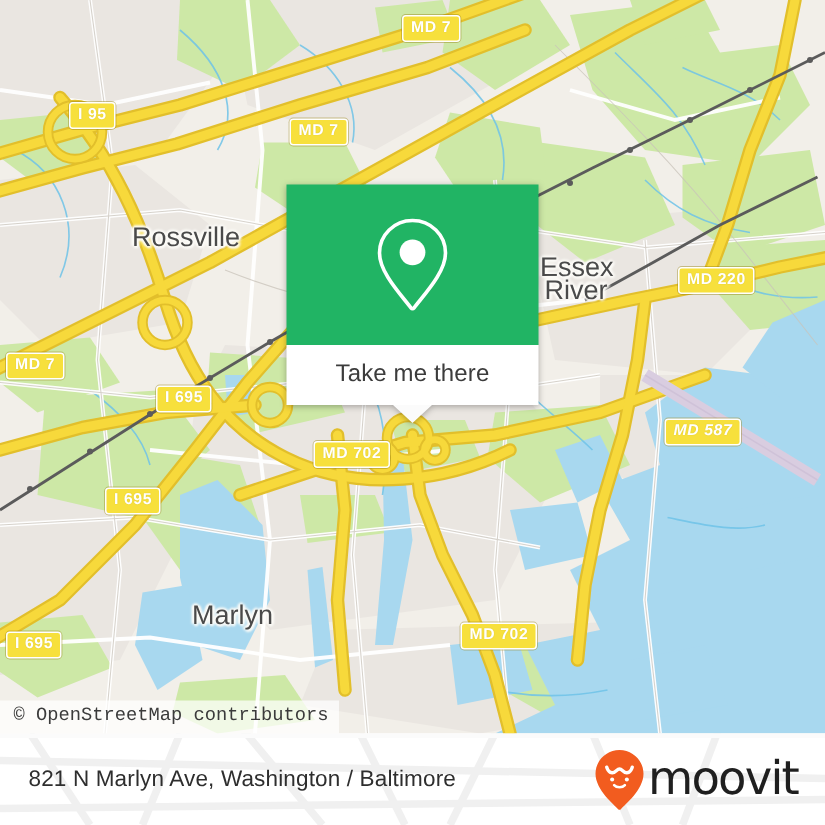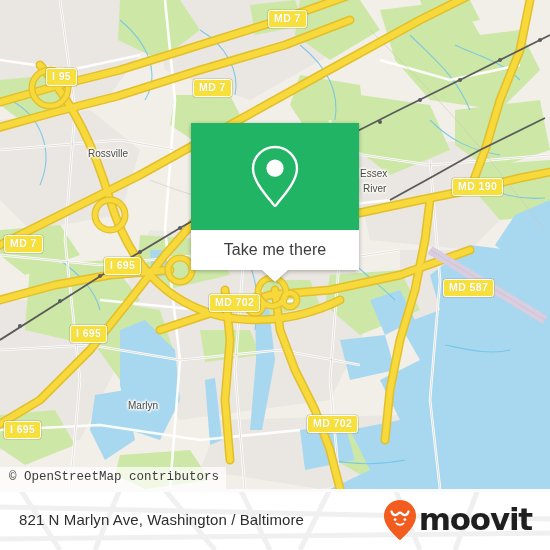--- a/index.html
+++ b/index.html
@@ -52,21 +52,21 @@
     white-space: nowrap;
     text-shadow: 0 0 1px rgba(0,0,0,.12);
     box-shadow: 0 0 0 0.6px rgba(150,130,20,.45);
   }
 
   
   .place-label {
     position: absolute;
     color: #4a4a4a;
     font-family: "Liberation Sans", sans-serif;
-    font-size: 10px;
+    font-size: 18px;
     font-weight: normal;
     white-space: nowrap;
     text-shadow:
       1.6px 0 1.6px #fdfcf8, -1.6px 0 1.6px #fdfcf8,
       0 1.6px 1.6px #fdfcf8, 0 -1.6px 1.6px #fdfcf8,
       1px 1px 1.6px #fdfcf8, -1px -1px 1.6px #fdfcf8;
   }
 
   
   #attribution {
@@ -157,21 +157,21 @@
     top: 0;
     height: 61px;
     display: flex;
     align-items: center;
     gap: 2px;
   }
   #moovit-wordmark {
     color: #1f1f1f;
     font-family: "DejaVu Sans", sans-serif;
     font-size: 31px;
-    font-weight: bold;
+    font-weight: normal;
     letter-spacing: -1.2px;
     line-height: 31px;
   }
 </style>
 </head>
 <body>
 
 <div id="root">
 
   <div id="map-area">
@@ -360,24 +360,24 @@
 
       <g>
         <path d="M430,250 L545,320" stroke="#d9cde0" stroke-width="9" fill="none"></path>
         <path d="M430,250 L545,320" stroke="#cfc2d8" stroke-width="1" fill="none"></path>
       </g>
     </svg>
 
     <div class="shield" style="left:268px; top:10px;">MD 7</div>
     <div class="shield" style="left:46px;  top:68px;">I 95</div>
     <div class="shield" style="left:193px; top:79px;">MD 7</div>
-    <div class="shield" style="left:452px; top:178px;">MD 190</div>
+    <div class="shield" style="left:452px; top:178px;">MD 220</div>
     <div class="shield" style="left:4px;   top:235px;">MD 7</div>
     <div class="shield" style="left:104px; top:257px;">I 695</div>
-    <div class="shield" style="left:443px; top:279px;">MD 587</div>
+    <div class="shield" style="left:443px; top:279px;font-style:italic;">MD 587</div>
     <div class="shield" style="left:209px; top:294px;">MD 702</div>
     <div class="shield" style="left:70px;  top:325px;">I 695</div>
     <div class="shield" style="left:4px;   top:421px;">I 695</div>
     <div class="shield" style="left:307px; top:415px;">MD 702</div>
 
     <div class="place-label" style="left:88px;  top:148px;">Rossville</div>
     <div class="place-label" style="left:360px; top:168px;">Essex</div>
     <div class="place-label" style="left:363px; top:183px;">River</div>
     <div class="place-label" style="left:128px; top:400px;">Marlyn</div>
 

